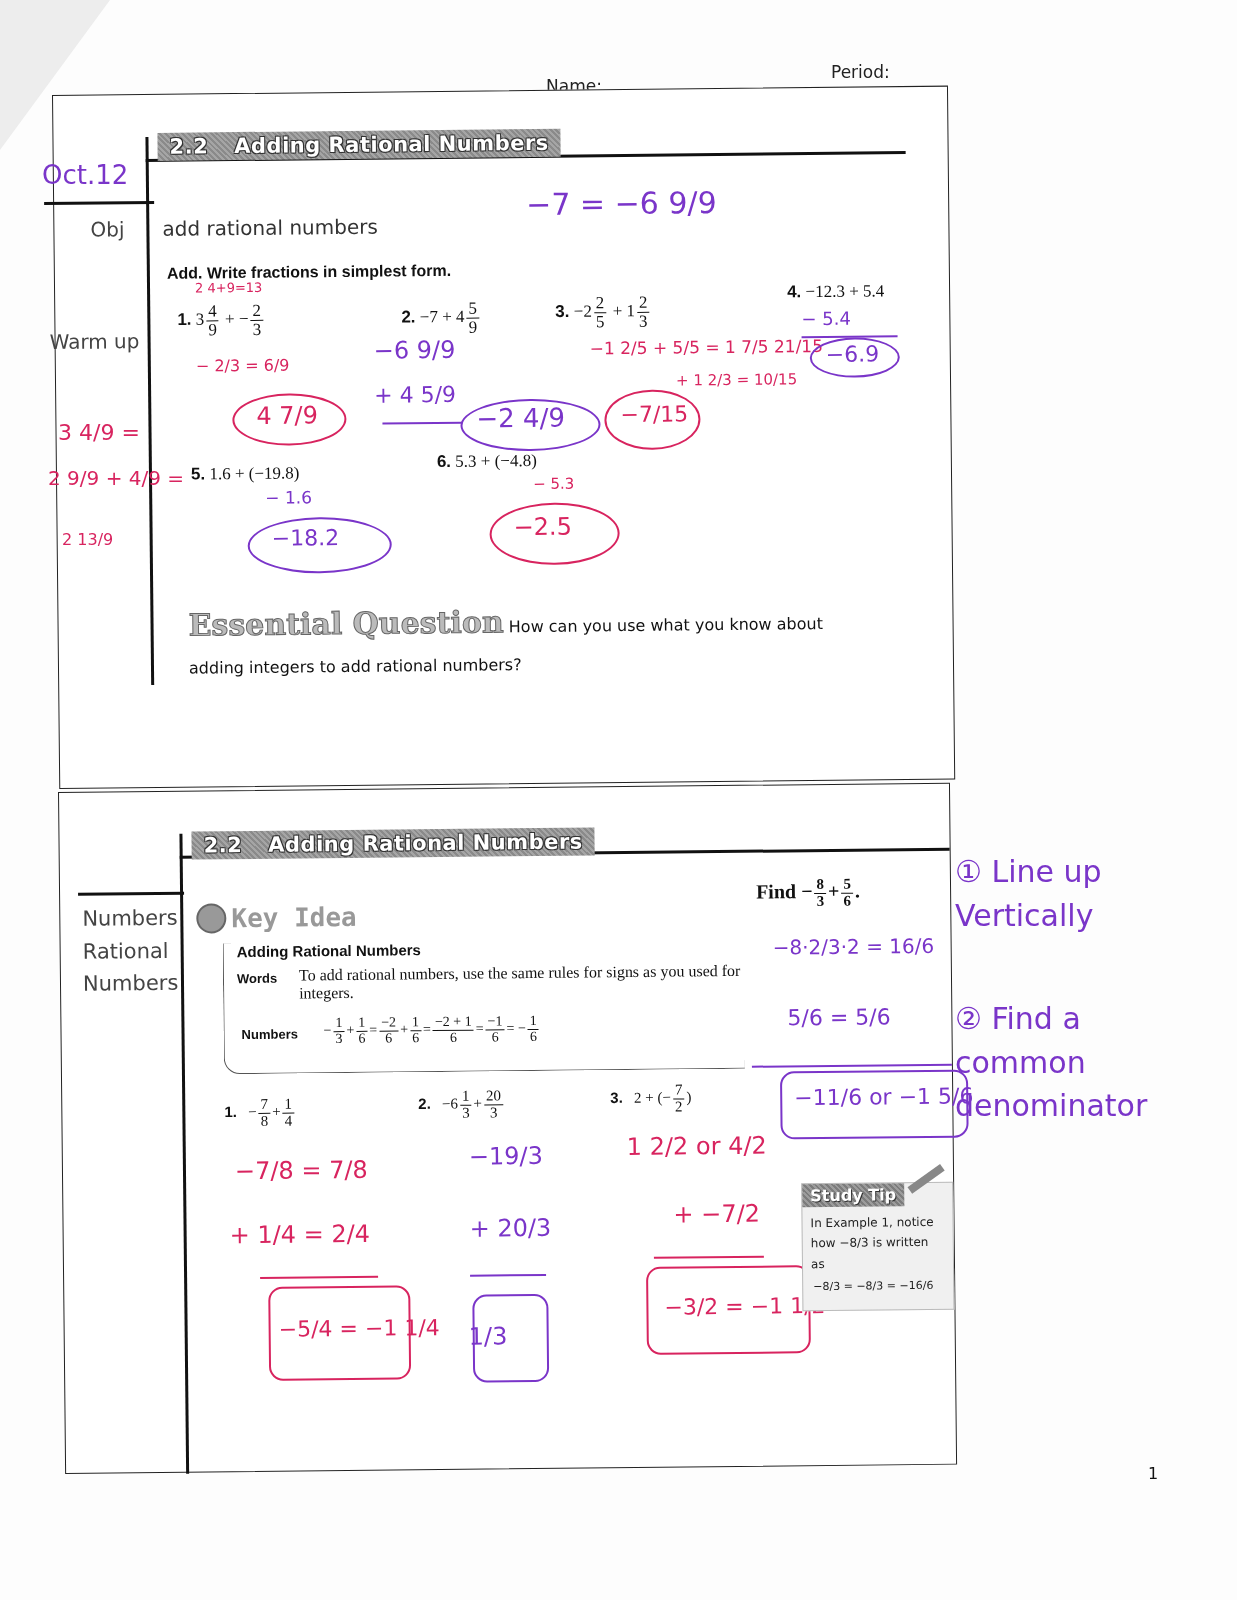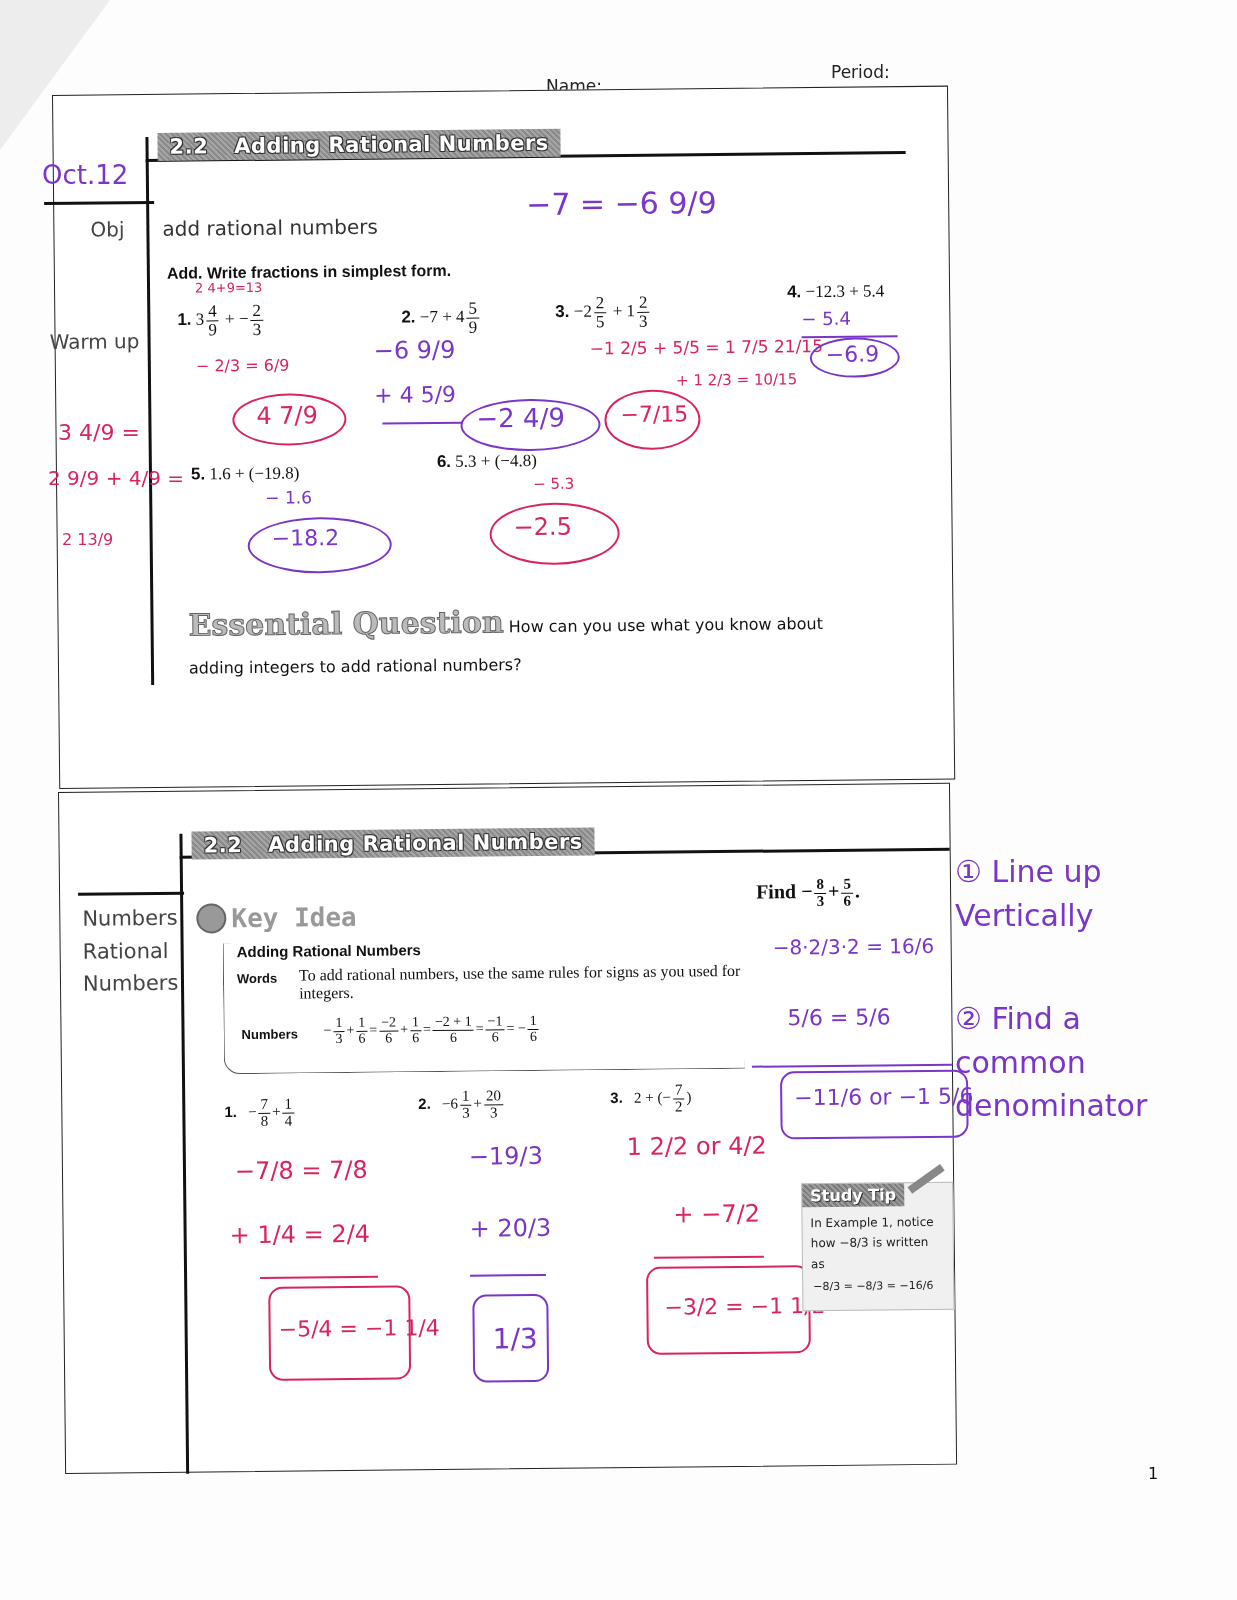--- a/index.html
+++ b/index.html
@@ -216,21 +216,21 @@
         <span>3</span>
       </span>+<span class="frac">
         <span class="n">20</span>
         <span>3</span>
       </span>
   </div>
   <div class="hand purple" style="left:406px;top:354px;font-size:24px;">−19/3</div>
   <div class="hand purple" style="left:406px;top:426px;font-size:24px;">+ 20/3</div>
   <div class="rline purple" style="left:406px;top:486px;width:76px;"></div>
   <div class="box purple" style="left:408px;top:506px;width:72px;height:84px;"></div>
-  <div class="hand purple" style="left:428px;top:534px;font-size:28px;">1/3</div>
+  <div class="hand purple" style="left:404px;top:534px;font-size:24px;">1/3</div>
 
   <div class="print" style="left:548px;top:296px;font-size:15px;">
     <b>3.</b>&nbsp;&nbsp; 2 + (−<span class="frac">
         <span class="n">7</span>
         <span>2</span>
       </span>)
   </div>
   <div class="hand red" style="left:564px;top:346px;font-size:24px;">1 2/2 or 4/2</div>
   <div class="hand red" style="left:610px;top:414px;font-size:24px;">+ −7/2</div>
   <div class="rline red" style="left:590px;top:470px;width:110px;"></div>

